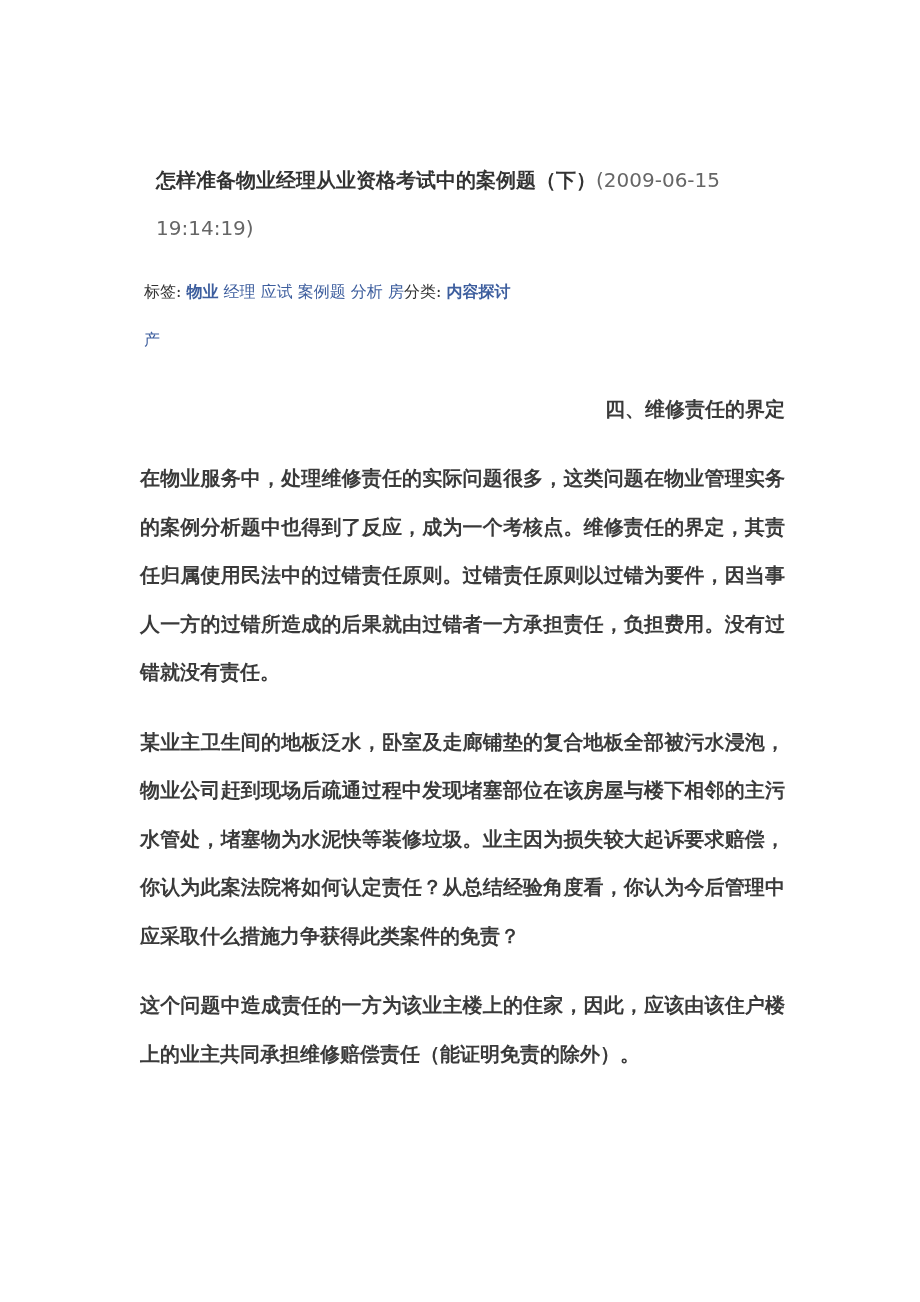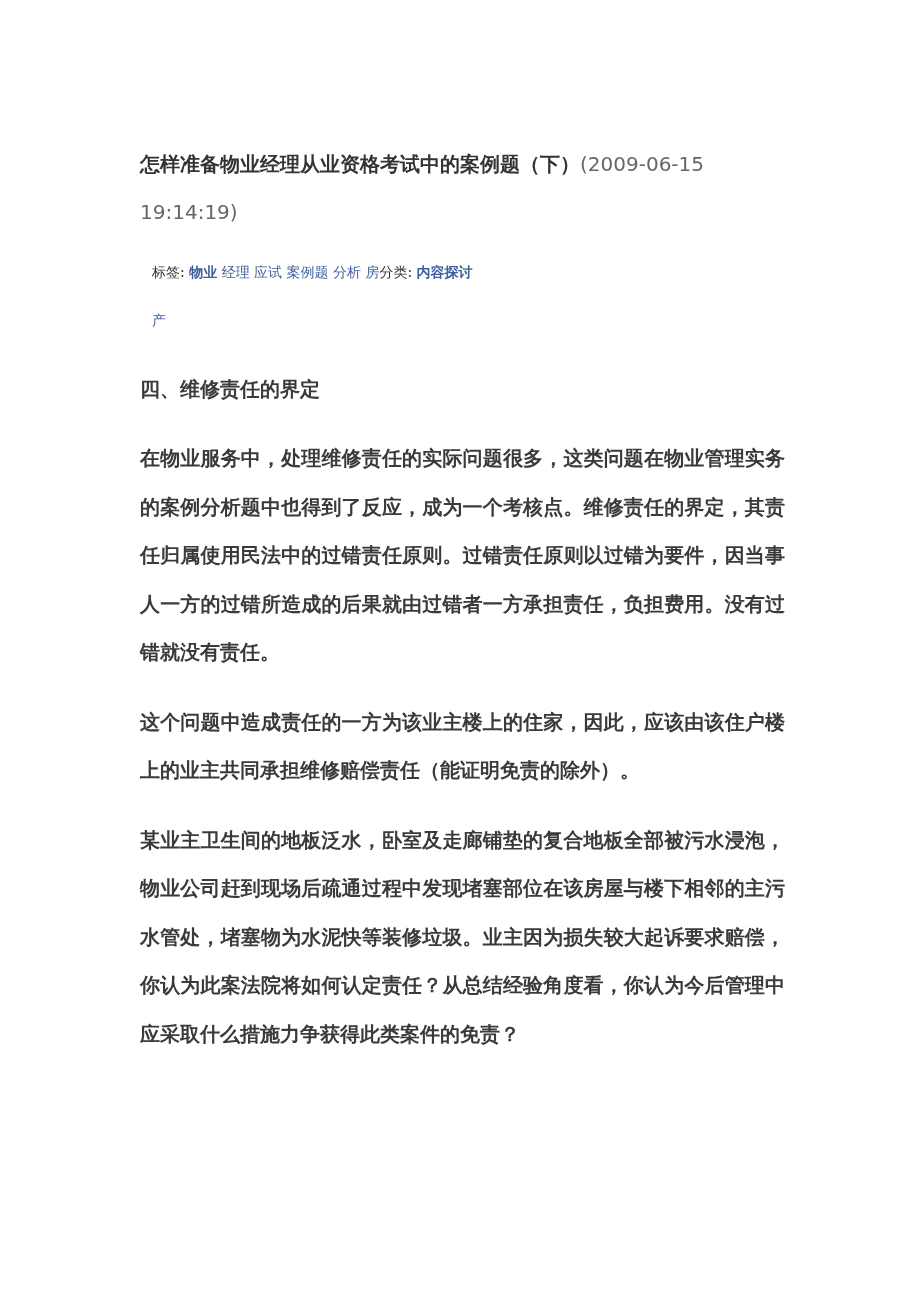--- a/index.html
+++ b/index.html
@@ -17,35 +17,35 @@
   }
   .page {
     position: absolute;
     left: 140px;
     top: 140px;
     width: 645px;
   }
   .title-block {
     font-size: 20px;
     line-height: 48px;
-    margin: 0;
+    margin: 16px;
   }
   .title {
     font-weight: bold;
     color: #333333;
   }
   .timestamp {
     font-family: "DejaVu Sans", "Liberation Sans", sans-serif;
     color: #666666;
     font-size: 20px;
   }
   .tags-block {
-    font-size: 14px;
+    font-size: 16px;
     line-height: 48px;
-    margin: 12px;
+    margin: 4px;
     width: 510px;
     position: relative;
   }
   .tags-label {
     color: #333333;
   }
   .tag {
     color: #3b5998;
     color: #3d5e9e;
     text-decoration: none;
@@ -57,20 +57,21 @@
     font-weight: bold;
     color: #3d5e9e;
     cursor: pointer;
   }
   .section-heading {
     font-size: 20px;
     font-weight: bold;
     color: #3a3a3a;
     margin: 21px 0 0 0;
     line-height: 48px;
+    text-align: right;
   }
   .para {
     font-size: 20px;
     line-height: 48.5px;
     margin: 21px 0 0 0;
     text-align: justify;
     color: #3a3a3a;
     font-weight: bold;
   }
   .para.first { margin-top: 21px; }
@@ -82,17 +83,17 @@
 
   <p class="title-block"><span class="title">怎样准备物业经理从业资格考试中的案例题（下）</span><span class="timestamp"><span>(2009-06-15</span><br><span>19:14:19)</span></span></p>
 
   <p class="tags-block"><span class="tags-label">标签:</span> <a class="tag bold">物业</a> <a class="tag">经理</a> <a class="tag">应试</a> <a class="tag">案例题</a> <a class="tag">分析</a> <a class="tag">房</a><span class="category-label">分类:</span> <a class="category">内容探讨</a><br><a class="tag">产</a></p>
 
   <p class="section-heading">四、维修责任的界定</p>
 
   <p class="para first">在物业服务中，处理维修责任的实际问题很多，这类问题在物业管理实务的案例分析题中也得到了反应，成为一个考核点。维修责任的界定，其责任归属使用民法中的过错责任原则。过错责任原则以过错为要件，因当事人一方的过错所造成的后果就由过错者一方承担责任，负担费用。没有过错就没有责任。</p>
 
 
+  <p class="para">某业主卫生间的地板泛水，卧室及走廊铺垫的复合地板全部被污水浸泡，物业公司赶到现场后疏通过程中发现堵塞部位在该房屋与楼下相邻的主污水管处，堵塞物为水泥快等装修垃圾。业主因为损失较大起诉要求赔偿，你认为此案法院将如何认定责任？从总结经验角度看，你认为今后管理中应采取什么措施力争获得此类案件的免责？</p>
+
   <p class="para">这个问题中造成责任的一方为该业主楼上的住家，因此，应该由该住户楼上的业主共同承担维修赔偿责任（能证明免责的除外）。</p>
-
-  <p class="para">某业主卫生间的地板泛水，卧室及走廊铺垫的复合地板全部被污水浸泡，物业公司赶到现场后疏通过程中发现堵塞部位在该房屋与楼下相邻的主污水管处，堵塞物为水泥快等装修垃圾。业主因为损失较大起诉要求赔偿，你认为此案法院将如何认定责任？从总结经验角度看，你认为今后管理中应采取什么措施力争获得此类案件的免责？</p>
 
 </div>
 
 </body></html>

